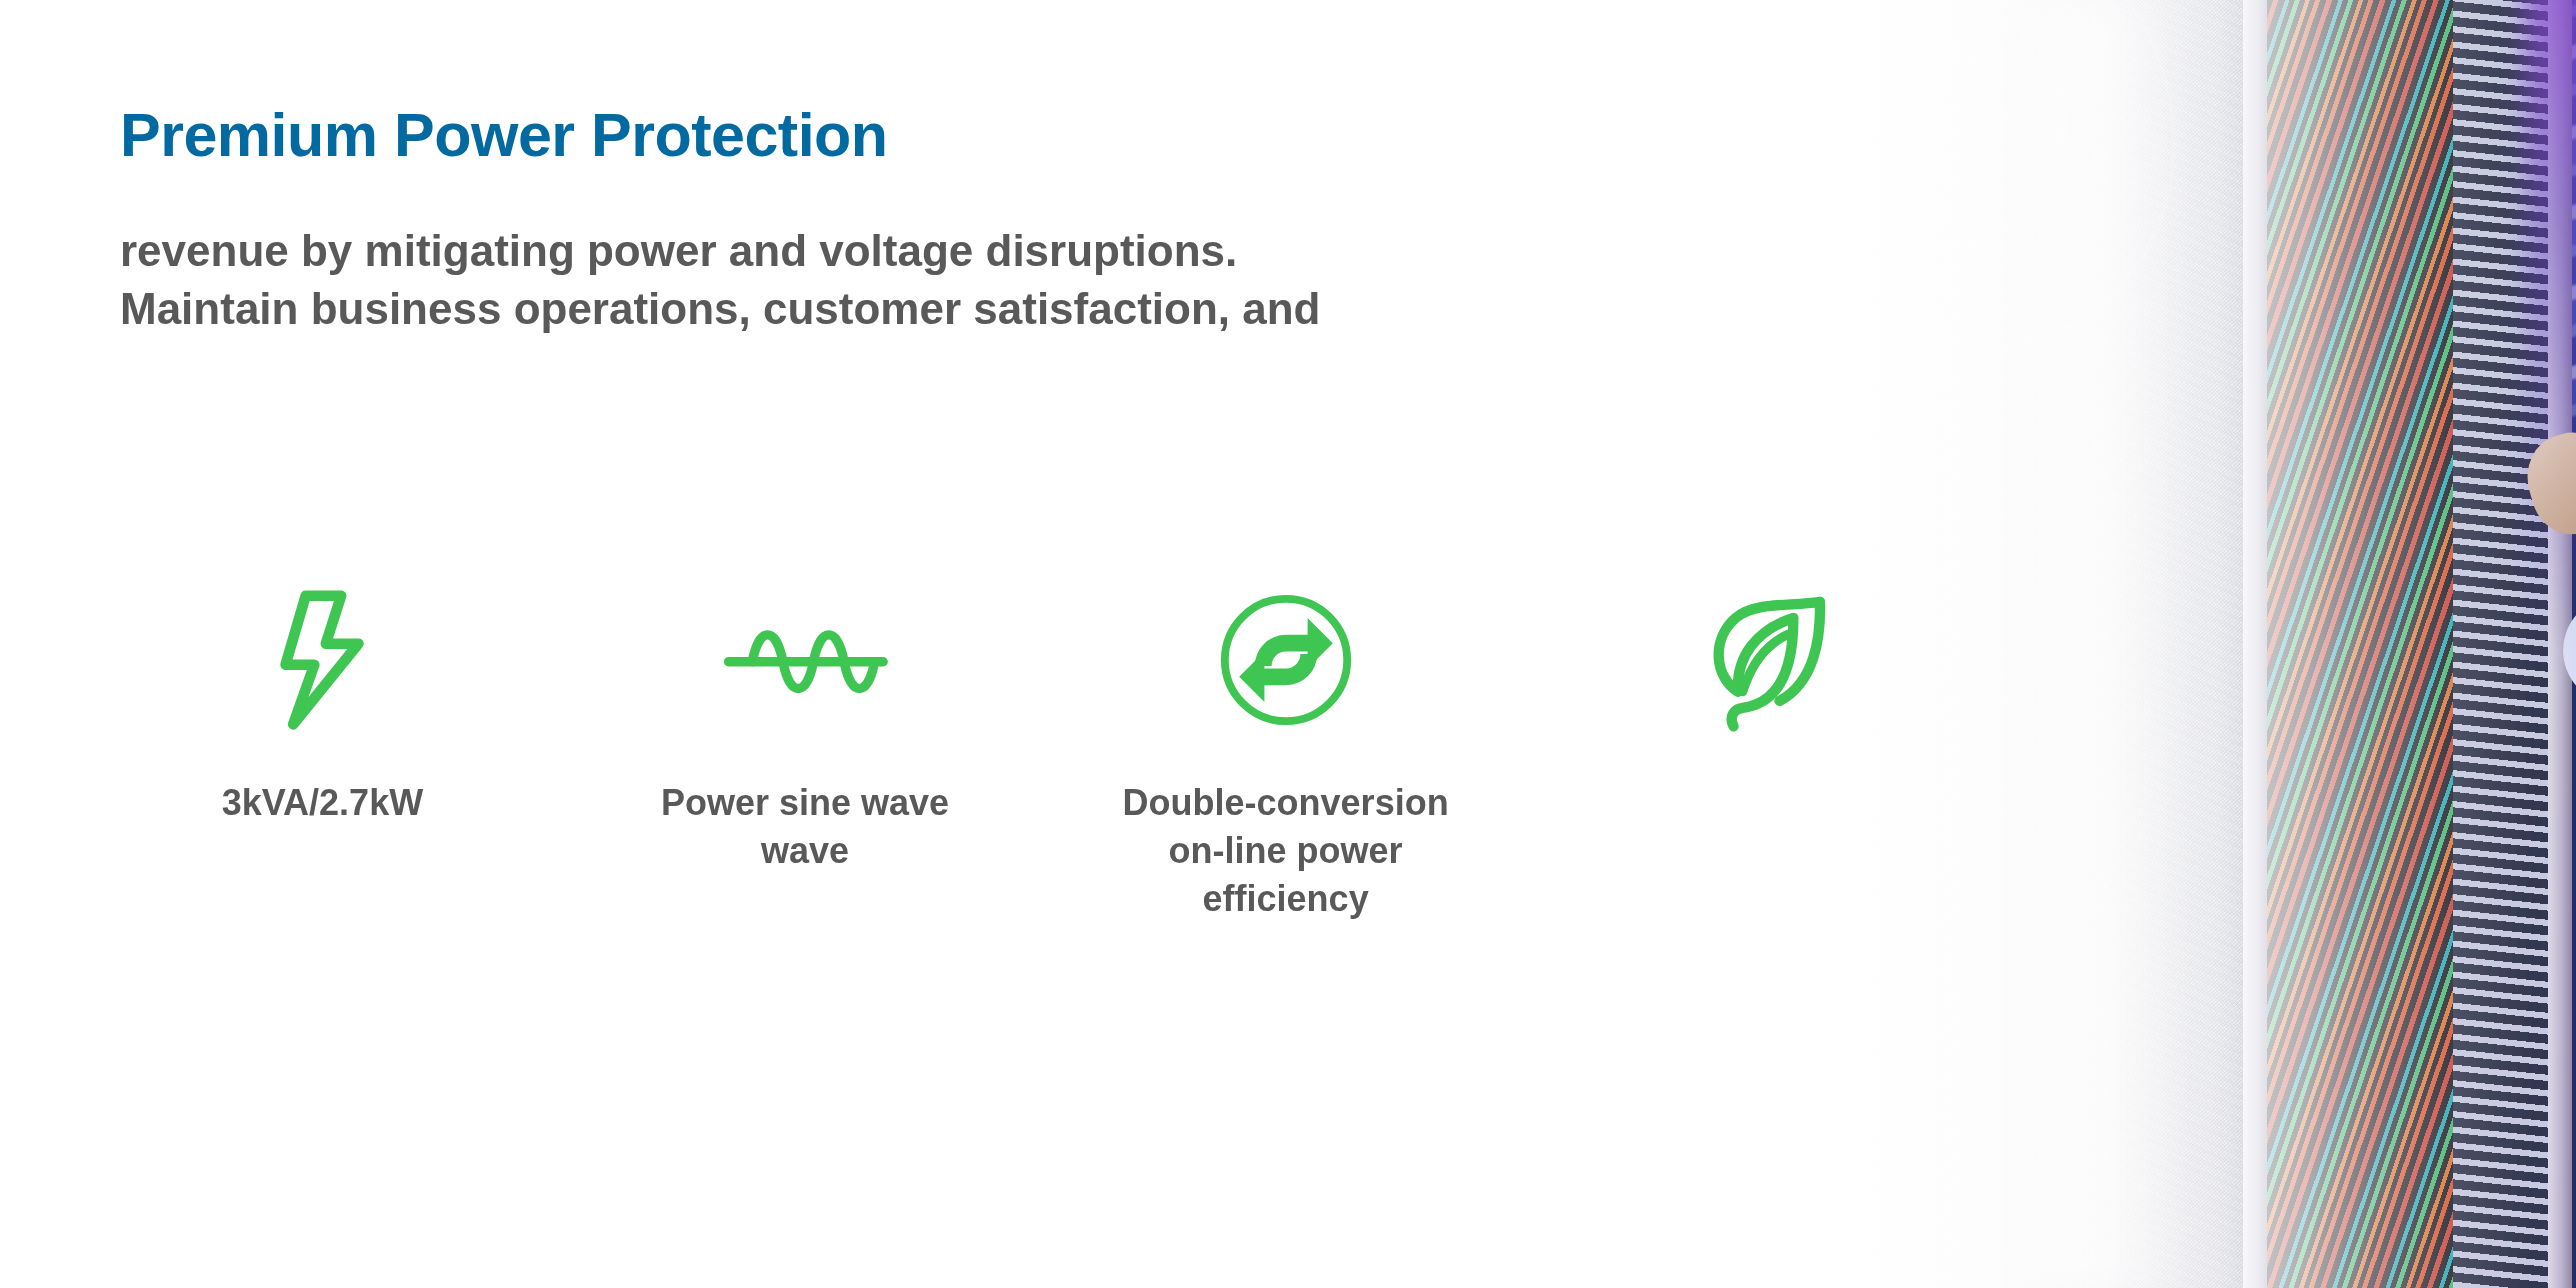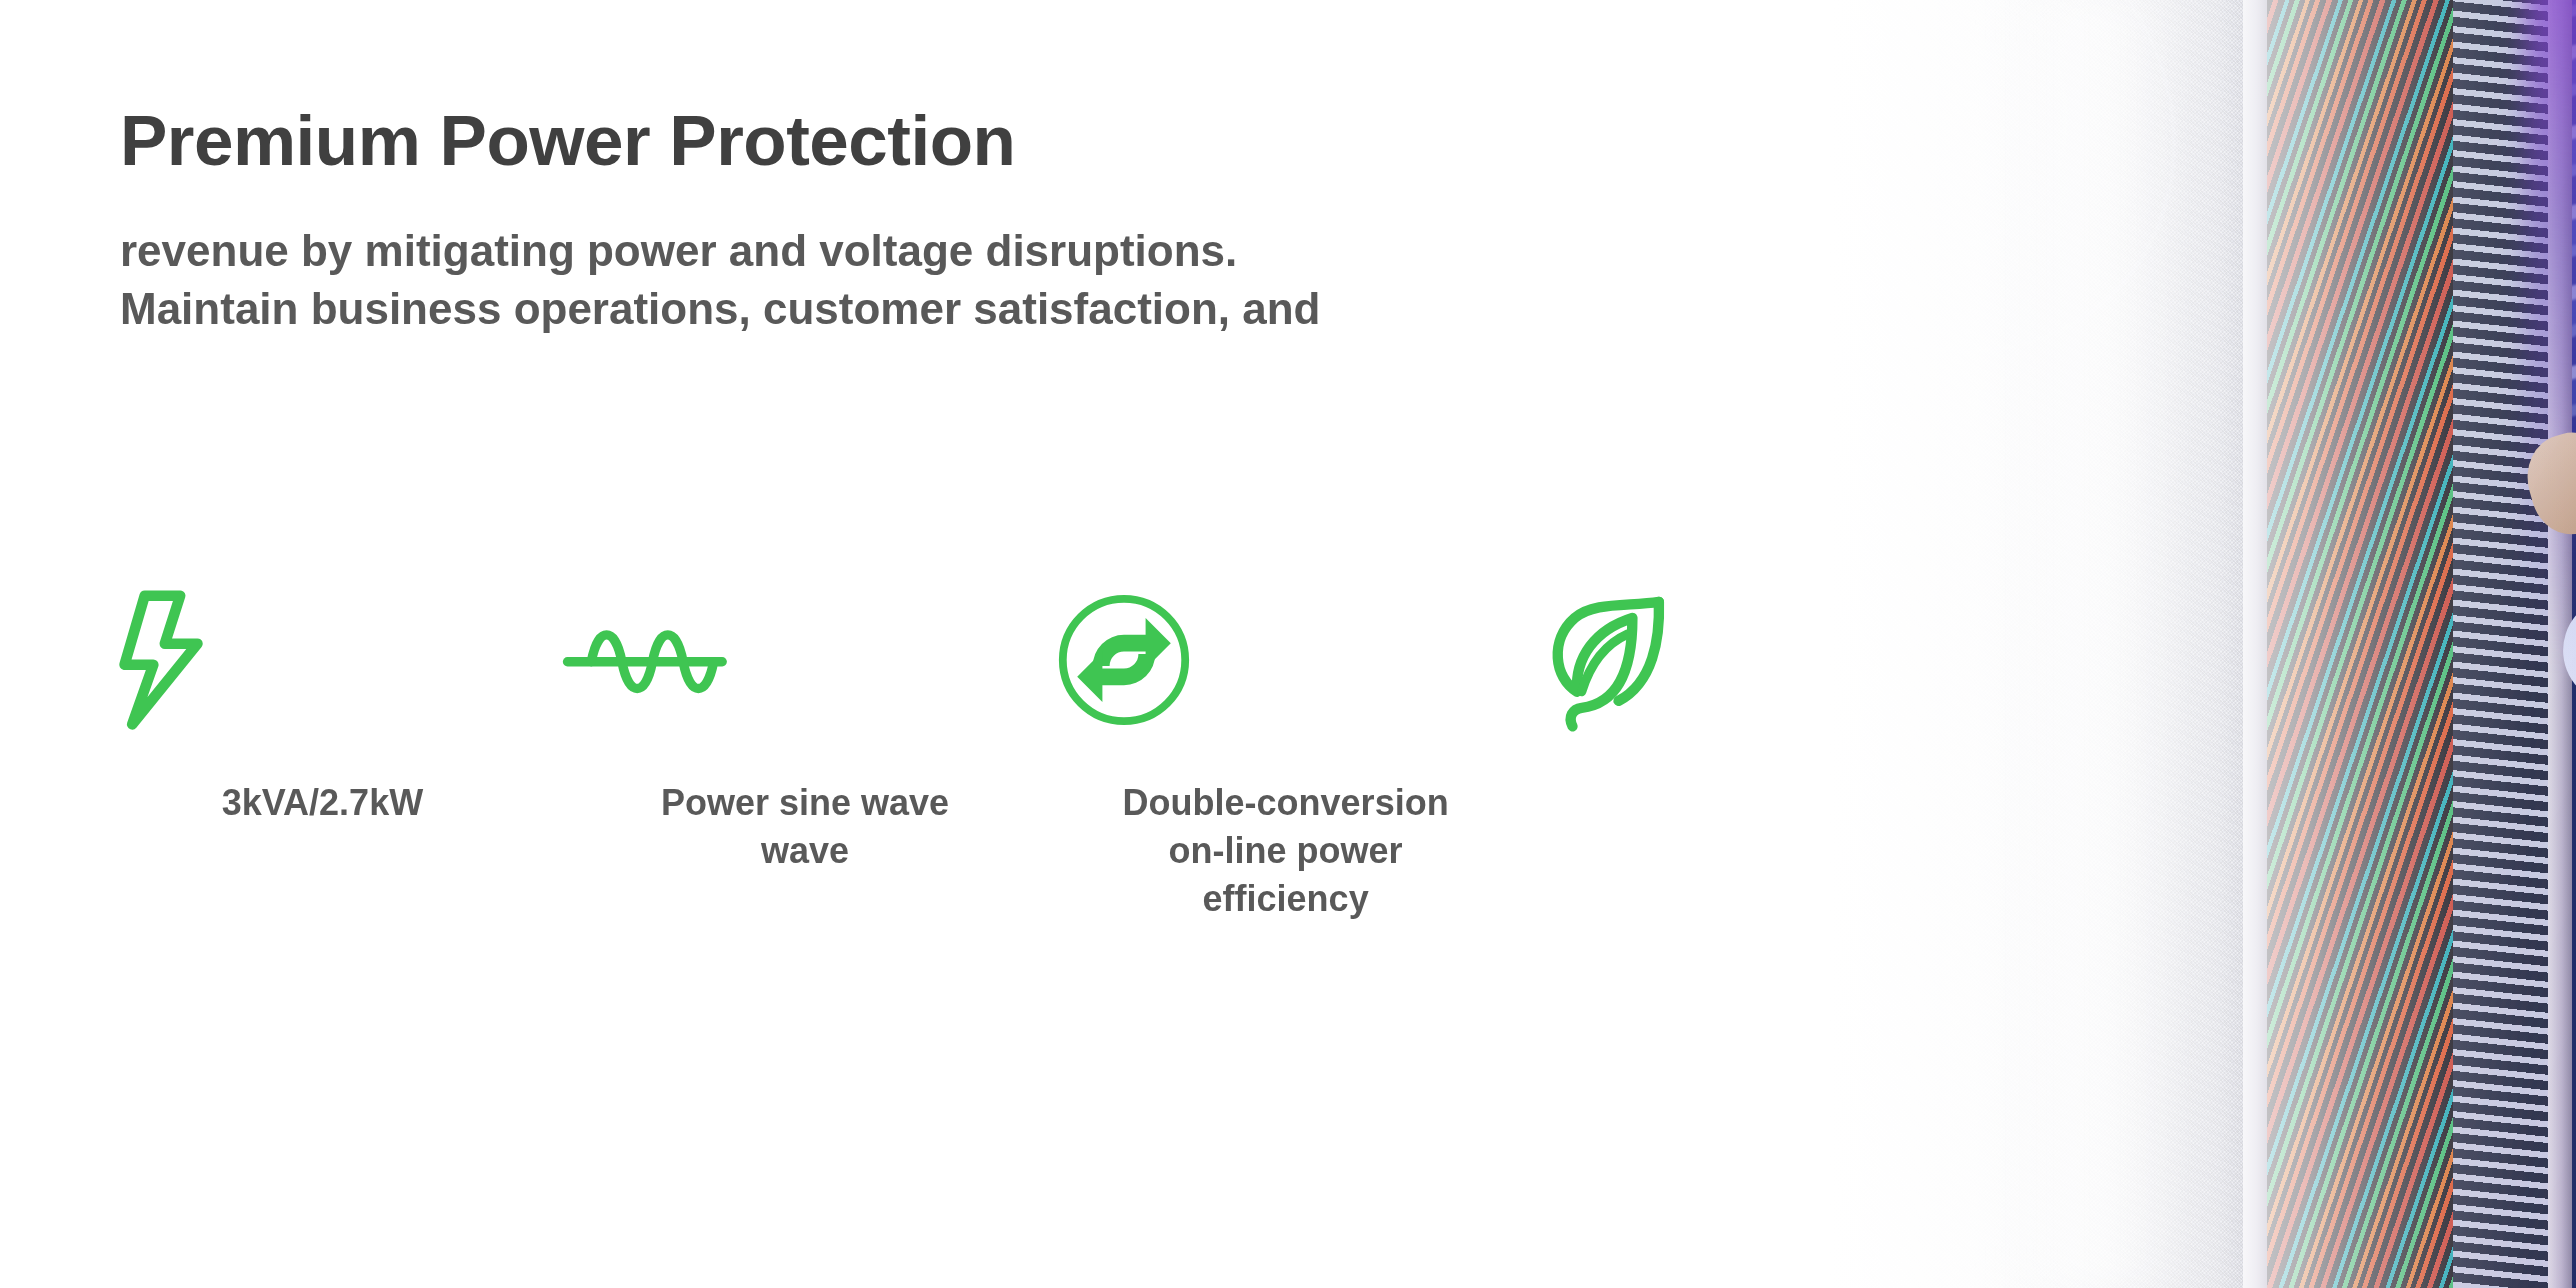--- a/index.html
+++ b/index.html
@@ -23,23 +23,23 @@
   #content {
     position:absolute;
     left:0; top:0;
     width:2112px; height:1288px;
     z-index:40;
   }
 
   #page-title {
     position:absolute;
     left:120px; top:103px;
-    font-size:71px;
+    font-size:61px;
     font-weight:bold;
-    color:#404040;
+    color:#0369a1;
     letter-spacing:-0.5px;
     line-height:1.08;
     white-space:nowrap;
   }
 
   #subtitle {
     position:absolute;
     left:120px; top:222px;
     width:1700px;
     font-size:44px;
@@ -55,20 +55,21 @@
     left:93px; top:582px;
     width:1917px;
     display:flex;
     align-items:flex-start;
   }
 
   .feature {
     flex:1 1 0;
     display:flex;
     flex-direction:column;
+    align-items:center;
   }
 
   .feature-icon {
     height:155px;
     width:155px;
     display:flex;
     align-items:center;
     justify-content:center;
   }
   .feature-icon svg { display:block; overflow:visible; }

